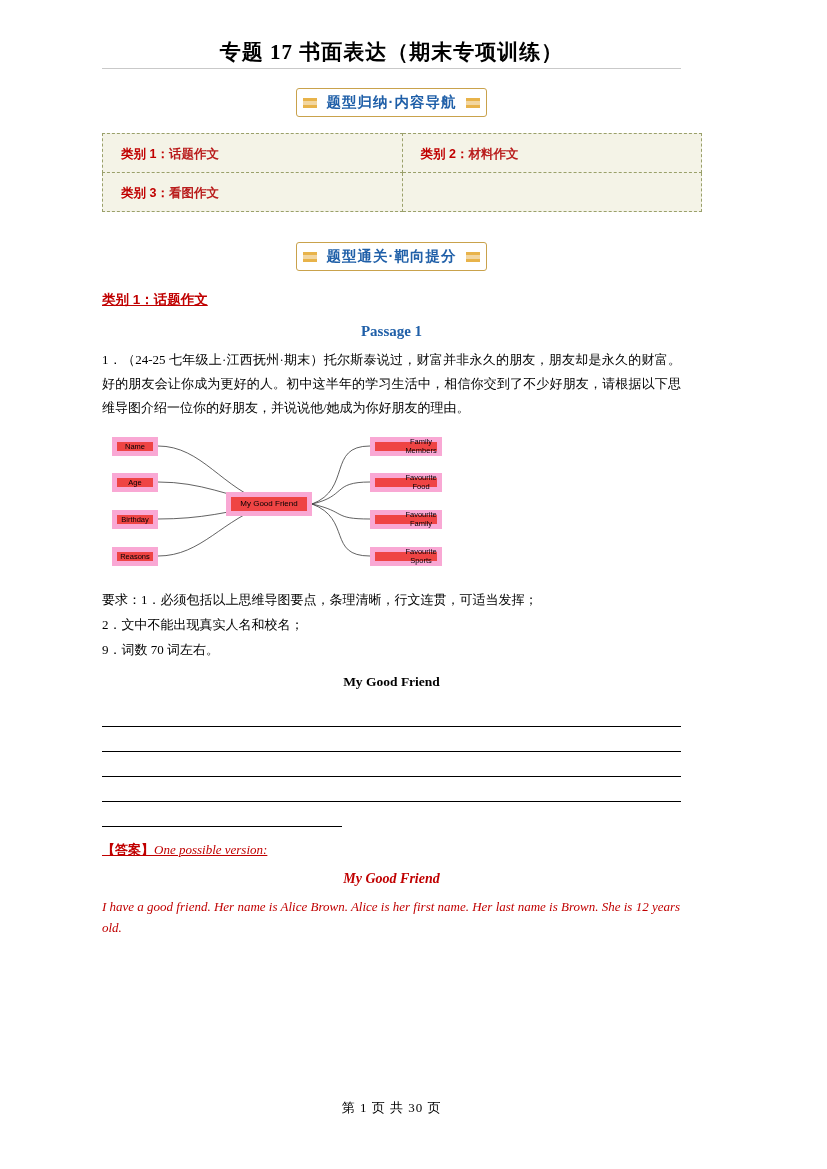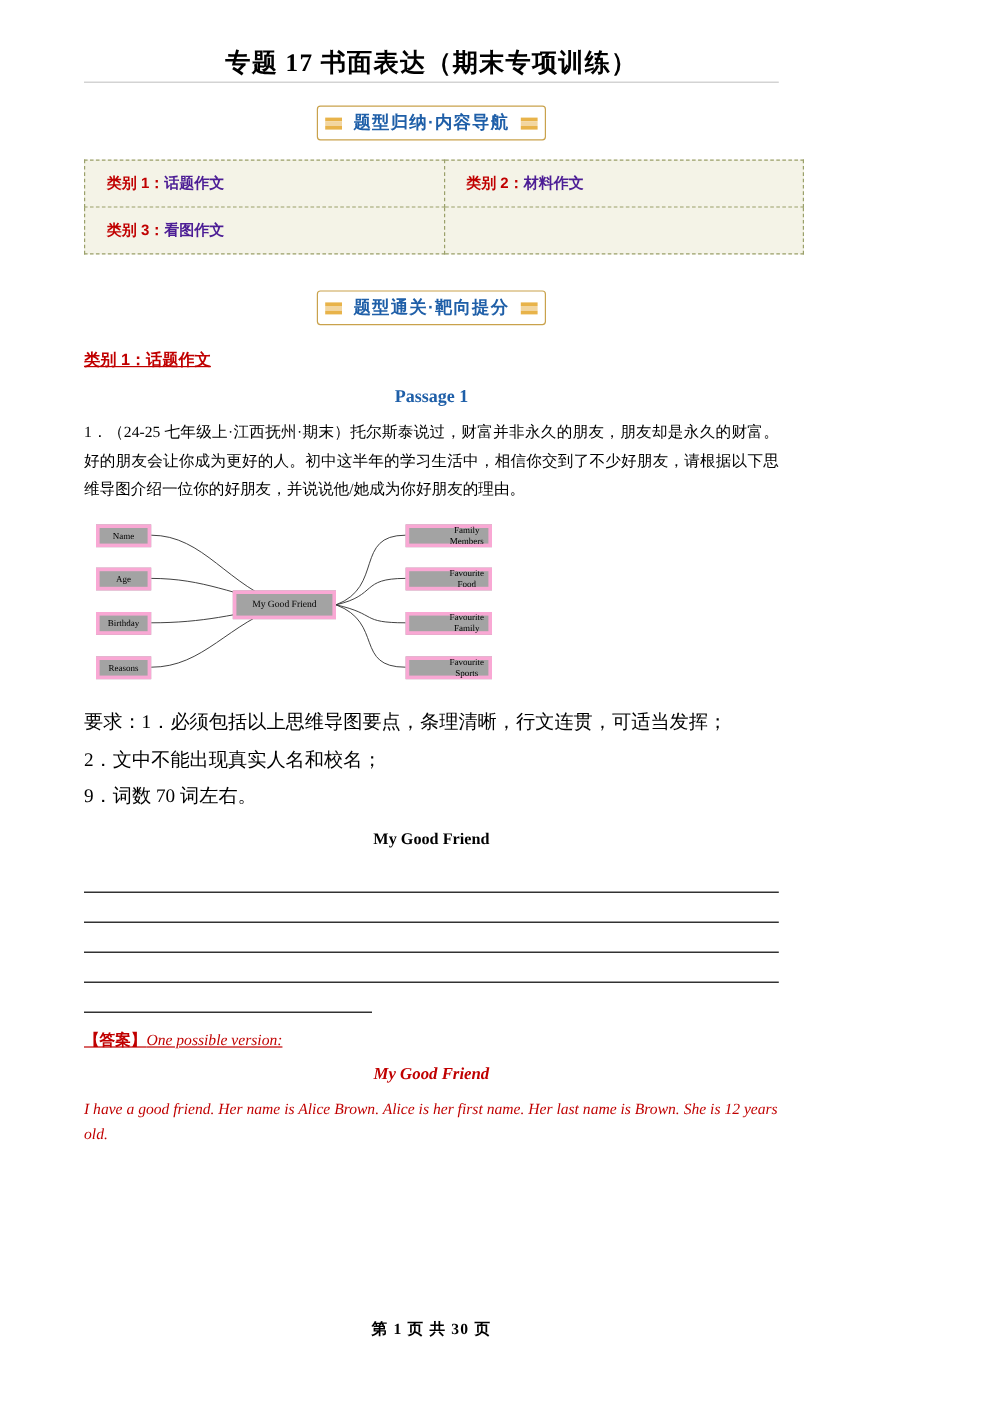--- a/index.html
+++ b/index.html
@@ -14,20 +14,21 @@
     color: #000000;
     position: relative;
     overflow: hidden;
   }
   .page {
     position: relative;
     width: 719px;
     height: 1169px;
     box-sizing: border-box;
     padding: 0 70px;
+    margin-left: 32px;
   }
   .top-rule {
     position: absolute;
     left: 70px;
     right: 70px;
     top: 68px;
     border-top: 1px solid #c9c9c9;
   }
   .doc-title {
     text-align: center;
@@ -104,21 +105,21 @@
   .nav-label {
     color: #c00000;
     font-weight: bold;
     font-size: 12.5px;
     font-family: "Liberation Sans", sans-serif;
   }
   .nav-label .cat {
     color: #c00000;
   }
   .nav-label .val {
-    color: #4c1d95;
+    color: #b91c1c;
   }
   
   .section-head {
     margin-top: 20px;
     color: #c00000;
     font-weight: bold;
     font-size: 13.5px;
     text-decoration: underline;
     font-family: "Liberation Sans", sans-serif;
   }
@@ -131,21 +132,21 @@
     font-family: "Liberation Serif", serif;
   }
   .body-text {
     font-size: 13px;
     line-height: 1.85;
     margin-top: 8px;
     text-align: justify;
     font-family: "Liberation Serif", serif;
   }
   .req-line {
-    font-size: 16px;
+    font-size: 13px;
     line-height: 1.9;
     font-family: "Liberation Serif", serif;
   }
   .essay-title {
     text-align: center;
     font-weight: bold;
     font-size: 13.5px;
     margin-top: 12px;
     font-family: "Liberation Serif", serif;
   }
@@ -183,37 +184,37 @@
     margin-top: 10px;
     line-height: 1.6;
   }
   .footer {
     position: absolute;
     left: 0;
     right: 0;
     bottom: 52px;
     text-align: center;
     font-size: 13px;
-    font-weight: bold;
+    font-weight: normal;
     letter-spacing: 1px;
     font-family: "Liberation Serif", serif;
   }
   
   .mindmap {
     margin: 14px 0 0 10px;
     position: relative;
     width: 330px;
     height: 140px;
   }
   .mm-box {
     position: absolute;
-    border: 3px solid #f9a8d4;
-    background: #a3a3a3;
+    border: 5px solid #f9a8d4;
+    background: #ef4444;
     font-size: 7.5px;
-    font-family: Liberation Serif, serif;
+    font-family: Liberation Sans, sans-serif;
     display: flex;
     align-items: center;
     justify-content: center;
     text-align: center;
     box-sizing: border-box;
     color: #000;
     line-height: 1.1;
     padding: 1px 2px;
   }
   .mm-left { width: 46px; height: 19px; left: 0; }

